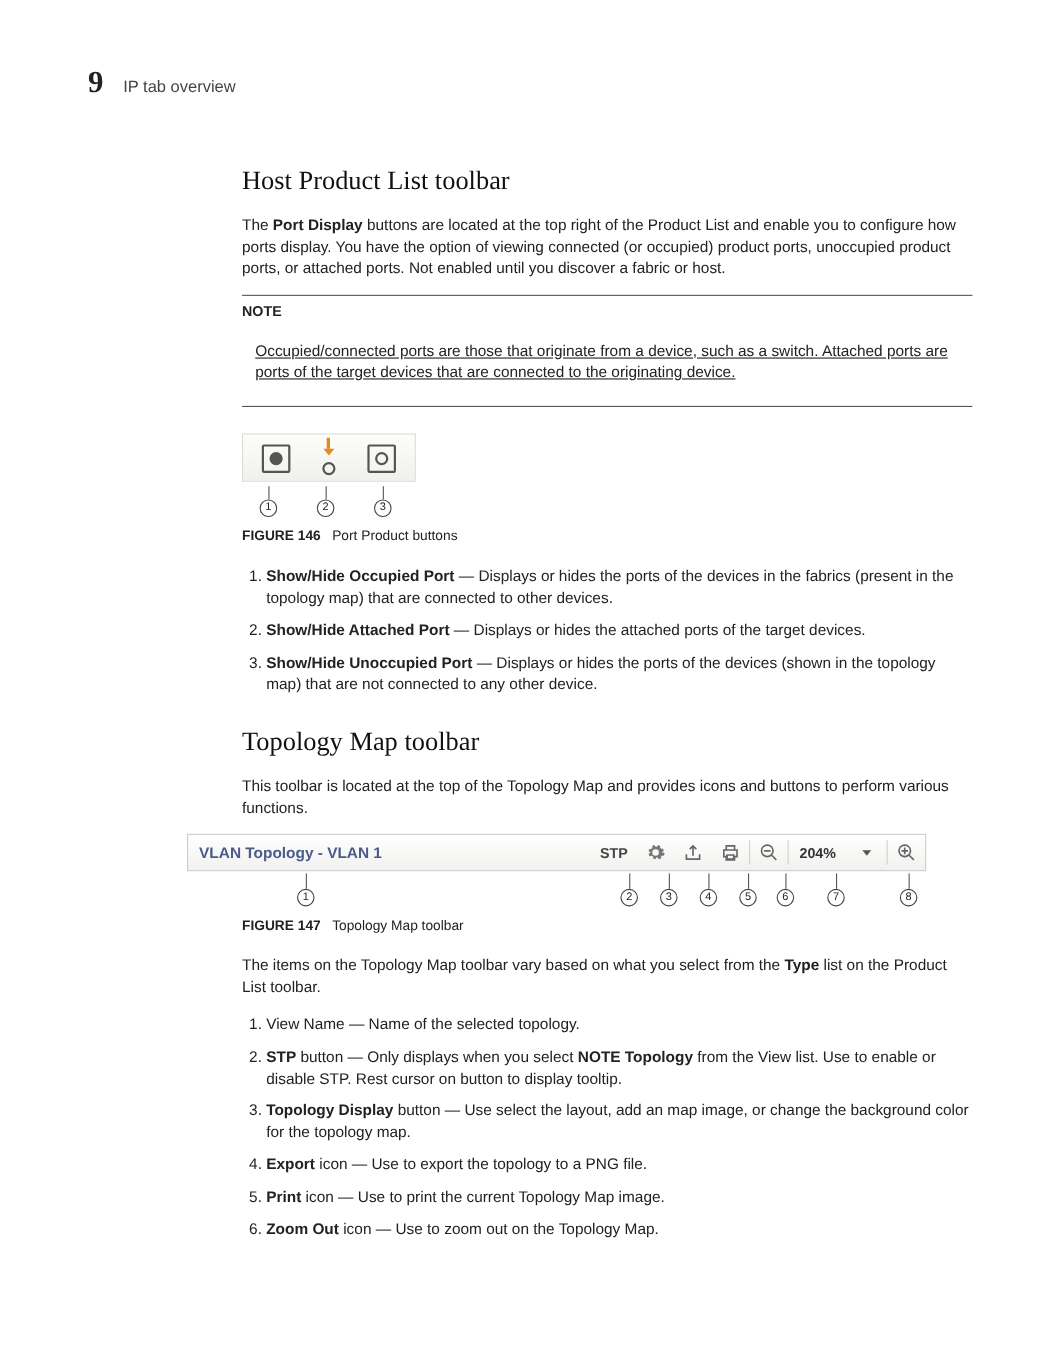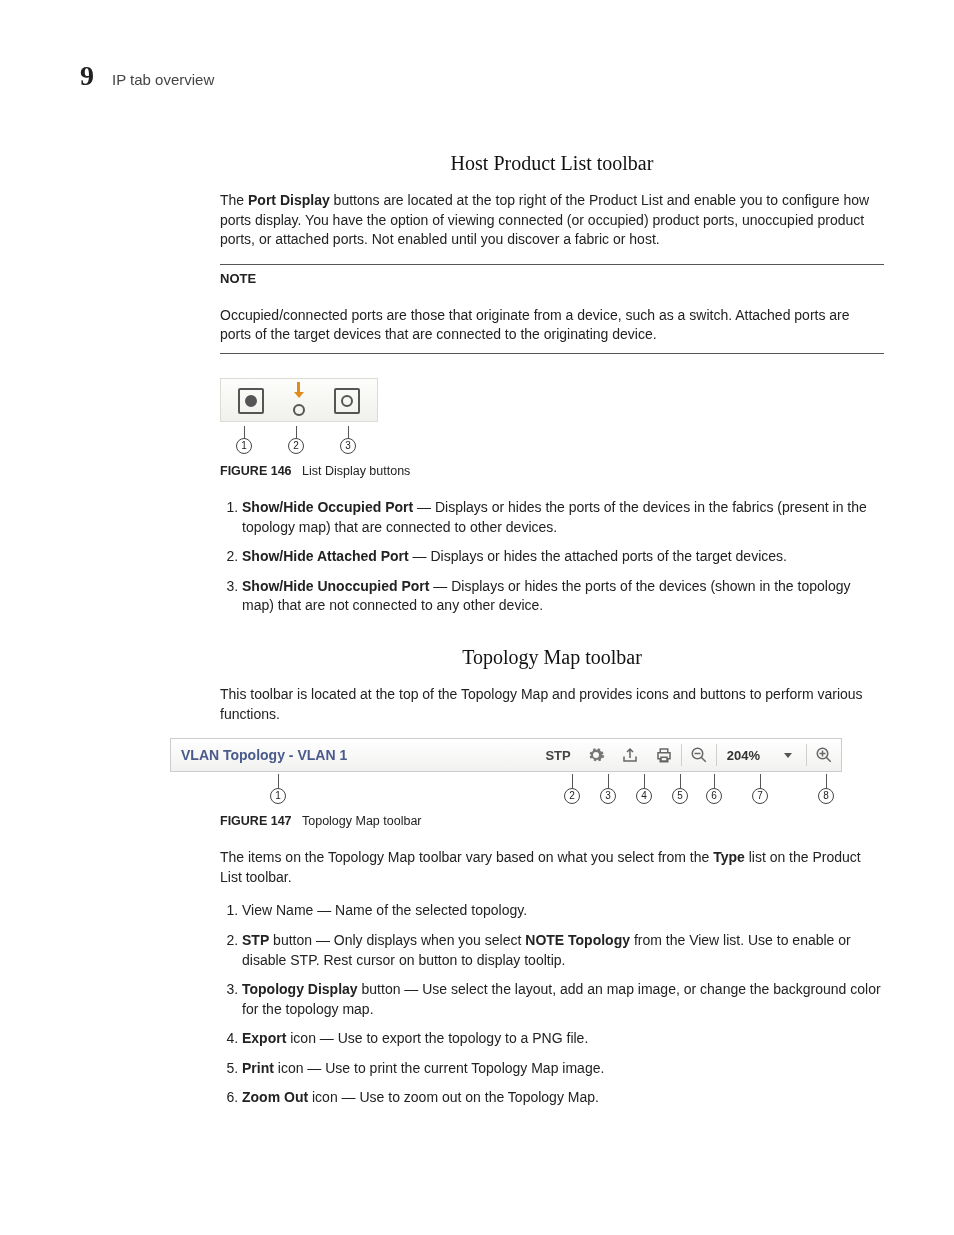--- a/index.html
+++ b/index.html
@@ -29,42 +29,41 @@
   .header-text {
     font-size: 15px;
     color: #444;
   }
   .content {
     margin-left: 140px;
   }
   h2.section {
     font-family: Georgia, 'Times New Roman', serif;
     font-weight: 400;
-    font-size: 20px;
+    font-size: 24px;
     margin: 0 0 16px 0;
     color: #111;
-    text-align: center;
   }
   p {
     line-height: 1.4;
     margin: 0 0 14px 0;
   }
   .note-label {
     font-family: Arial, sans-serif;
     font-weight: bold;
     font-size: 13px;
     margin-bottom: 20px;
   }
   .note-block {
     border-top: 1px solid #555;
     border-bottom: 1px solid #555;
     padding: 6px 0 8px 0;
     margin-bottom: 24px;
   }
-  .note-block p { margin: 0; }
+  .note-block p { margin: 12px; text-decoration: underline; }
   .fig146 {
     display:inline-block;
     background: linear-gradient(#fdfdfb,#f0f0ec);
     border:1px solid #dcdcd6;
     padding:6px 8px 4px 8px;
     margin-bottom:4px;
   }
   .port-btn{
     display:inline-flex;
     align-items:center;
@@ -183,21 +182,21 @@
         <div class="call-line">
             <div class="call-tick"></div>
             <div class="circ-num">2</div>
           </div>
         <div class="call-line">
             <div class="call-tick"></div>
             <div class="circ-num">3</div>
           </div>
       </div>
       <div class="figure-caption">
-        <b>FIGURE 146</b>&nbsp;&nbsp;&nbsp;<span>List Display buttons</span>
+        <b>FIGURE 146</b>&nbsp;&nbsp;&nbsp;<span>Port Product buttons</span>
       </div>
     </div>
 
     <ol class="doclist">
       <li><b>Show/Hide Occupied Port</b><span> — Displays or hides the ports of the devices in the fabrics (present in the topology map) that are connected to other devices.</span></li>
       <li><b>Show/Hide Attached Port</b><span> — Displays or hides the attached ports of the target devices.</span></li>
       <li><b>Show/Hide Unoccupied Port</b><span> — Displays or hides the ports of the devices (shown in the topology map) that are not connected to any other device.</span></li>
     </ol>
 
     <h2 class="section">Topology Map toolbar</h2>

